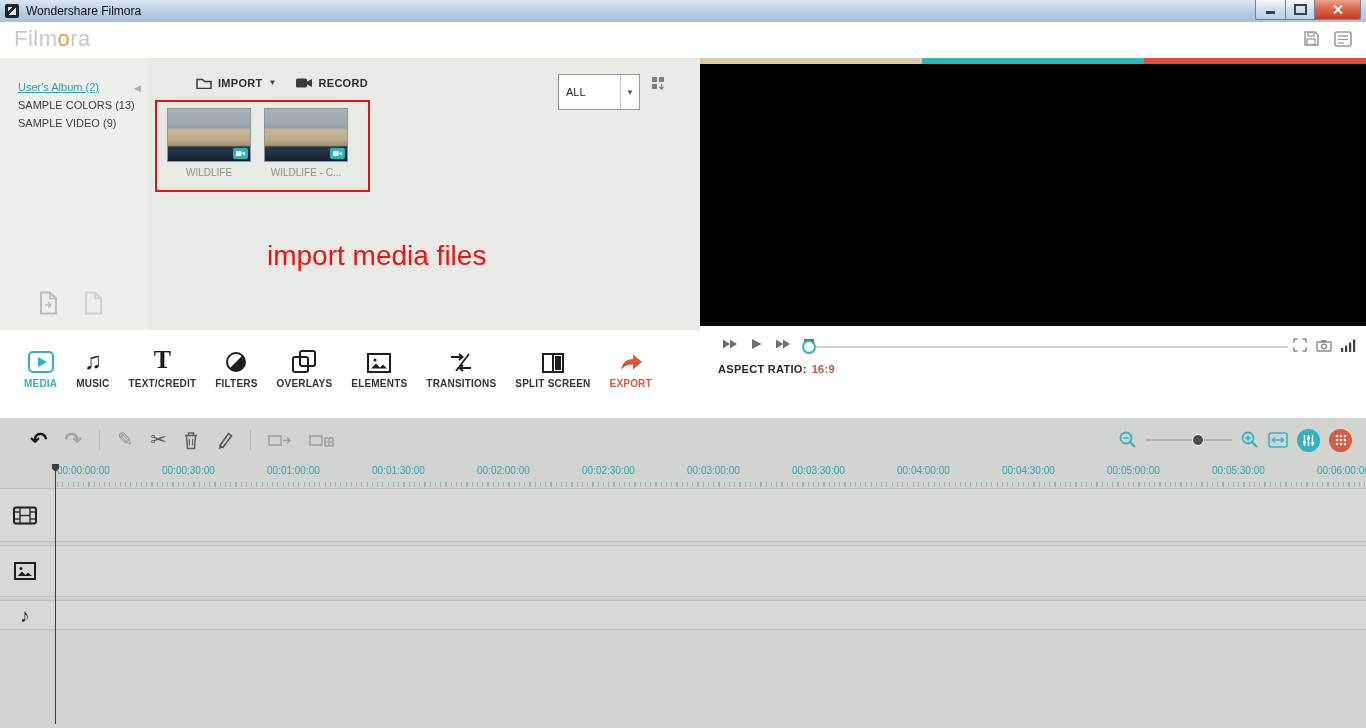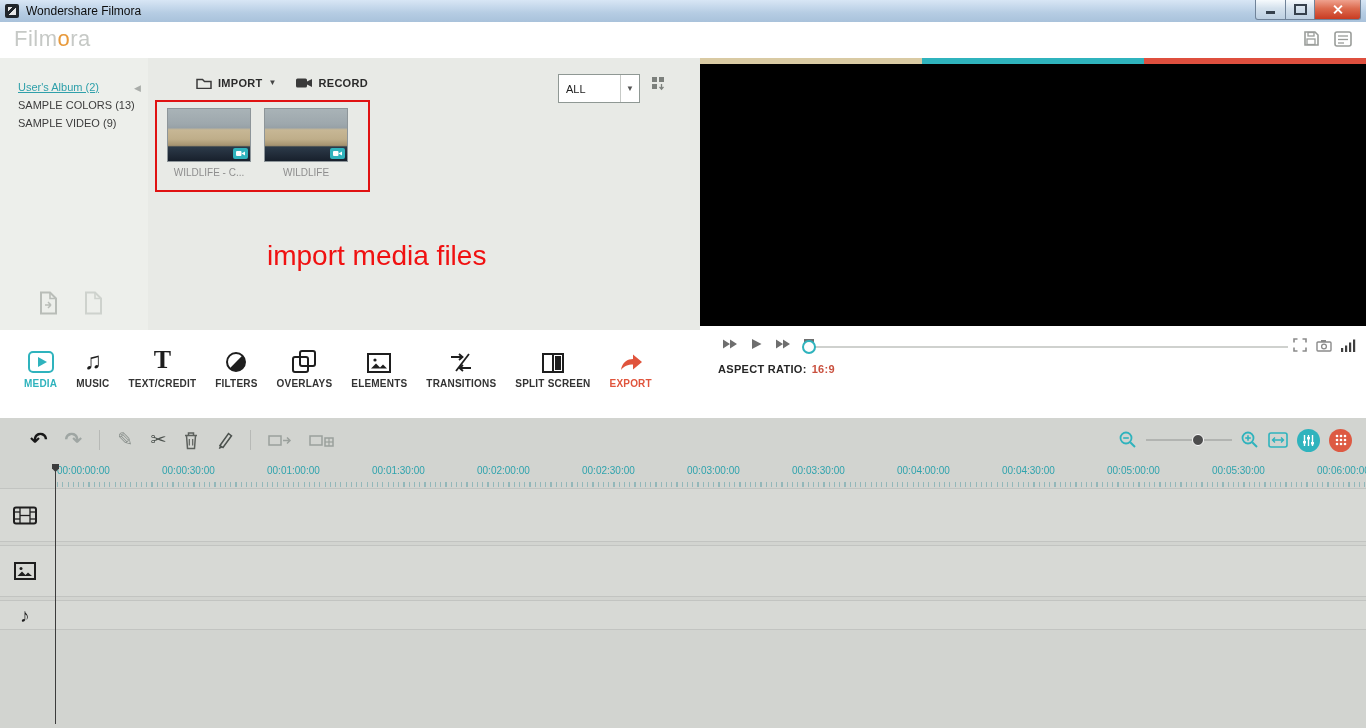--- a/index.html
+++ b/index.html
@@ -38,21 +38,21 @@
   .album-item.active{color:#2fa0aa;text-decoration:underline}
   .sidebar-collapse{position:absolute;right:7px;top:25px;font-size:9px;color:#a9aca9;cursor:pointer}
   .sidebar-import-icons{position:absolute;left:38px;bottom:12px;display:flex;gap:24px}
   .sii{cursor:pointer}
 
   .media-content{position:absolute;left:148px;top:58px;width:552px;height:272px;background:#e8eae6}
   .import-row{position:absolute;left:48px;top:18px;display:flex;align-items:center;}
   .import-label,.record-label{font-size:11px;font-weight:bold;color:#2b2b2b;letter-spacing:.3px}
   .caret{font-size:8px;color:#444}
   .record-group{margin-left:18px;display:flex;align-items:center;gap:6px}
-  .filter-select{position:absolute;left:410px;top:16px;width:82px;height:29px;background:#fff;border:1px solid #8f9894;display:flex;align-items:center;cursor:pointer;box-sizing:border-box}
+  .filter-select{position:absolute;left:410px;top:16px;width:82px;height:36px;background:#fff;border:1px solid #8f9894;display:flex;align-items:center;cursor:pointer;box-sizing:border-box}
   .filter-value{flex:1;padding-left:7px;font-size:11px;color:#222}
   .filter-caret{width:18px;height:100%;border-left:1px solid #c6c9c6;display:flex;align-items:center;justify-content:center;font-size:8px;color:#555}
   .sort-icon{position:absolute;left:503px;top:18px;cursor:pointer}
   .clips-row{position:absolute;left:19px;top:50px;display:flex;gap:13px}
   .clip{width:84px;cursor:pointer}
   .thumb{width:84px;height:54px;position:relative;border:1px solid #8d9599;box-sizing:border-box;background:linear-gradient(180deg,#a9b3b7 0%,#9ea8ad 28%,#97a1a7 36%,#c7b795 40%,#bfae8a 58%,#a59370 70%,#2c3a49 73%,#18202c 100%)}
   .badge{position:absolute;right:2px;bottom:2px;width:15px;height:11px;border-radius:2px;background:#2fb3bd;display:flex;align-items:center;justify-content:center}
   .clip-label{margin-top:5px;text-align:center;font-size:10px;color:#8e8e8e;white-space:nowrap;overflow:hidden}
   .annotation-box{position:absolute;left:7px;top:42px;width:211px;height:88px;border:2px solid #e01212;pointer-events:none}
   .annotation-text{position:absolute;left:119px;top:182px;font-size:28px;color:#f01111;white-space:nowrap}
@@ -216,32 +216,32 @@
     <div class="clips-row">
       <div class="clip">
         <div class="thumb">
           <div class="badge">
             <svg width="9" height="7">
                 <rect x="0" y="1" width="5.5" height="5" rx="1" fill="#fff"></rect>
                 <path d="M5.5 3.5 l3.5 -2 v4 z" fill="#fff"></path>
               </svg>
           </div>
         </div>
-        <div class="clip-label">WILDLIFE - C...</div>
+        <div class="clip-label">WILDLIFE</div>
       </div>
       <div class="clip">
         <div class="thumb">
           <div class="badge">
             <svg width="9" height="7">
                 <rect x="0" y="1" width="5.5" height="5" rx="1" fill="#fff"></rect>
                 <path d="M5.5 3.5 l3.5 -2 v4 z" fill="#fff"></path>
               </svg>
           </div>
         </div>
-        <div class="clip-label">WILDLIFE</div>
+        <div class="clip-label">WILDLIFE - C...</div>
       </div>
     </div>
 
     <div class="annotation-box"></div>
     <div class="annotation-text">import media files</div>
   </div>
 
   <div class="preview">
     <div class="strip">
       <div class="s1"></div>

